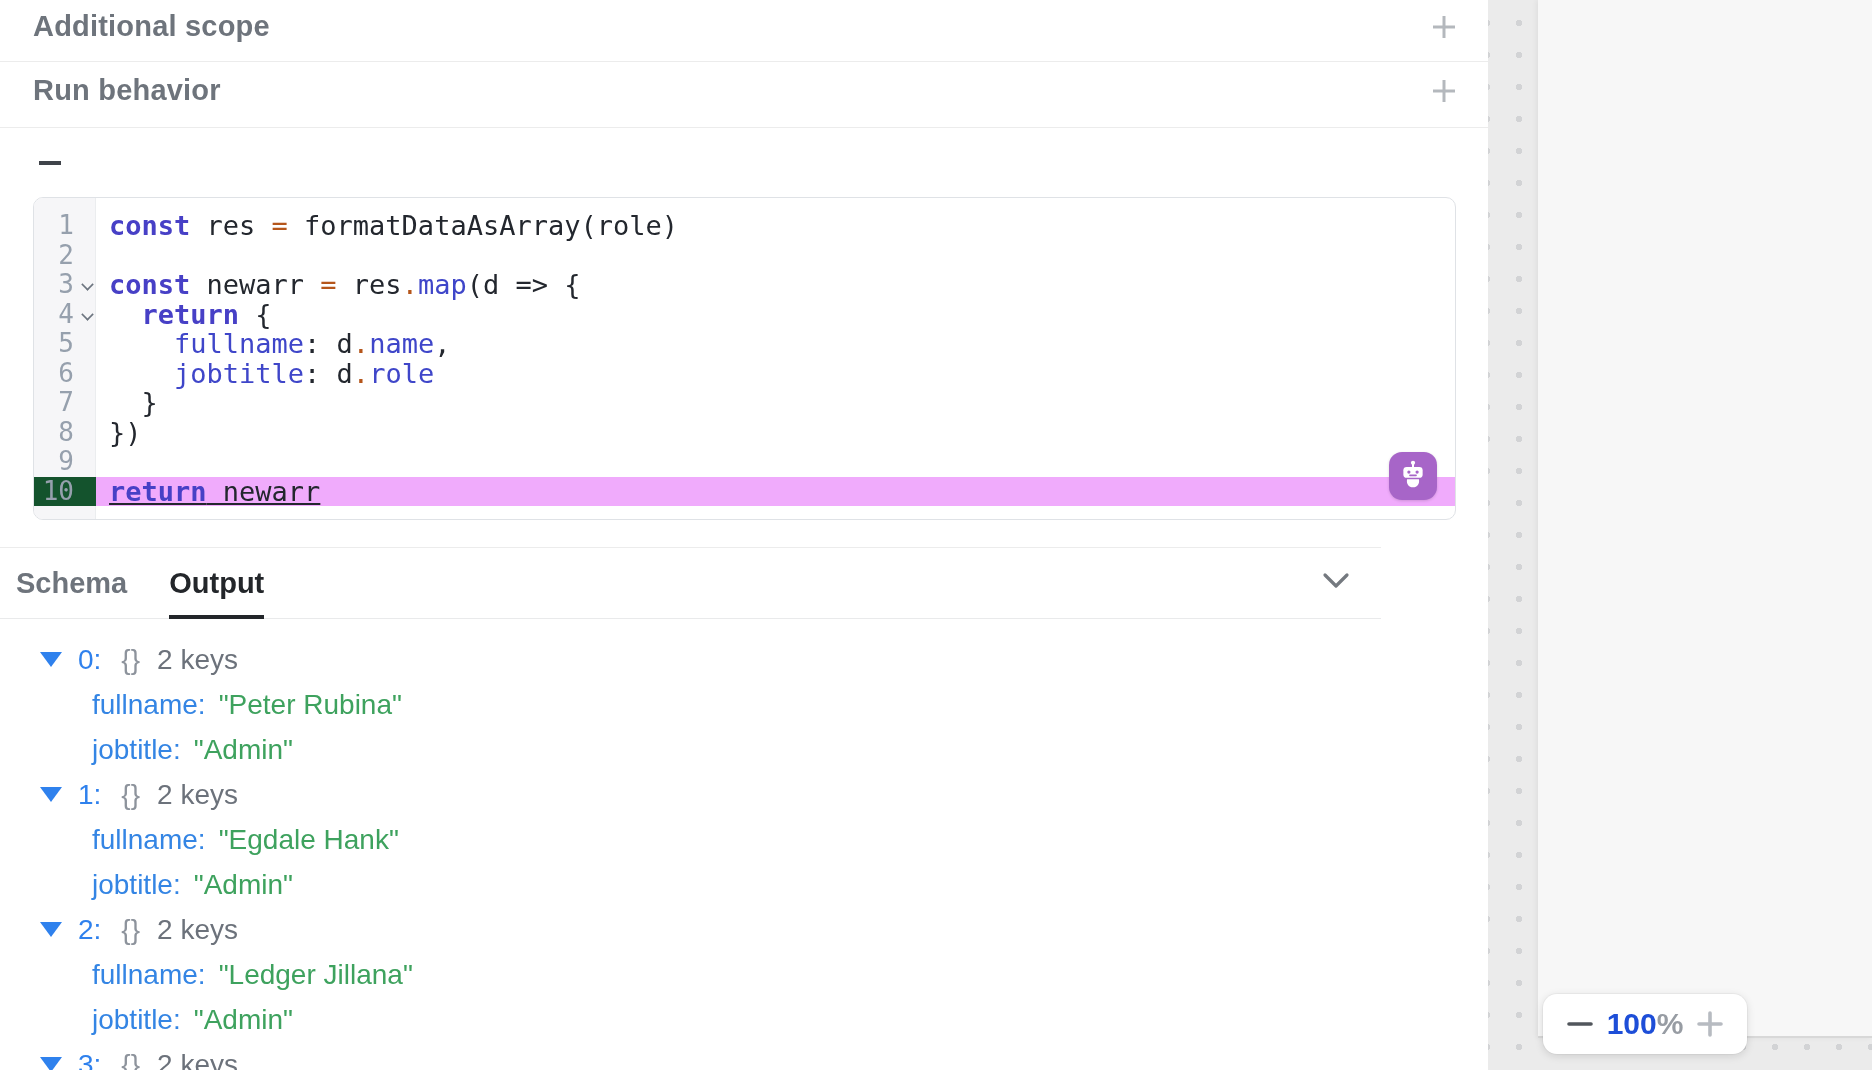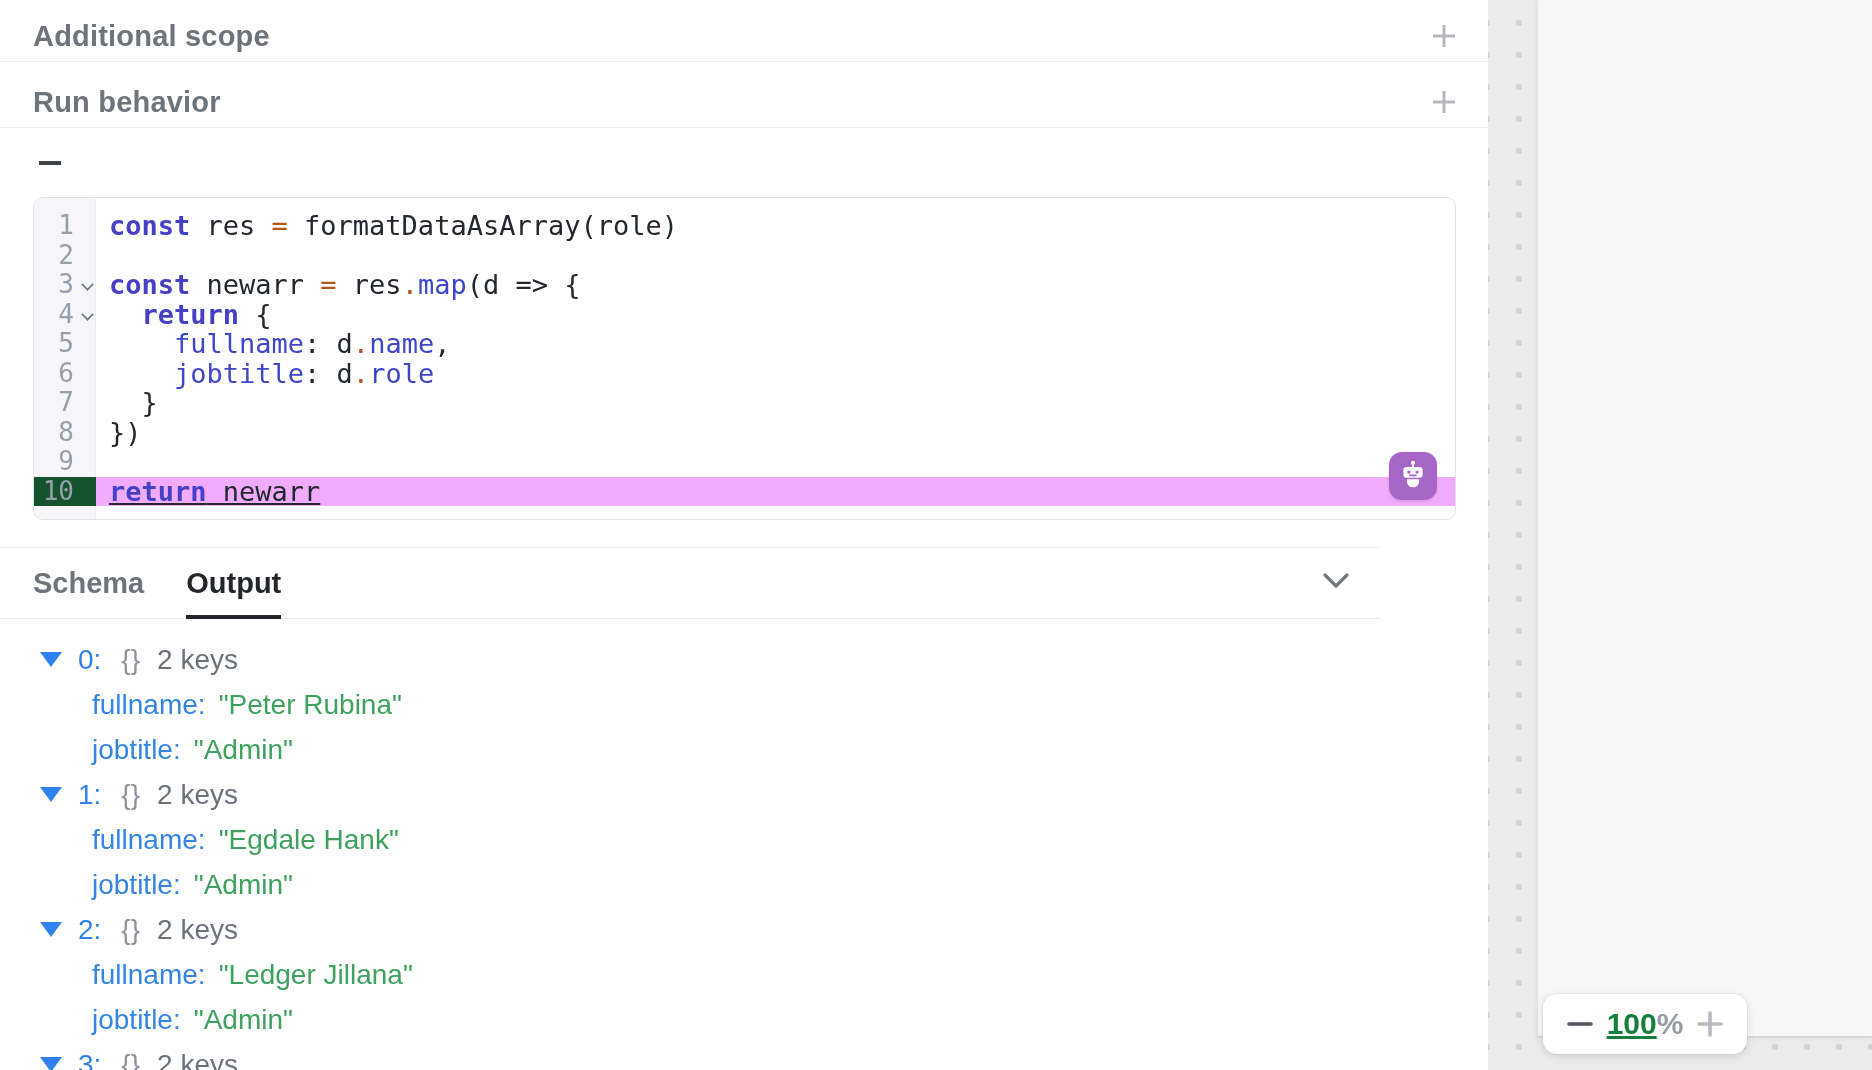--- a/index.html
+++ b/index.html
@@ -2,21 +2,21 @@
 <html><head>
 <meta charset="utf-8">
 <style>
   * { margin:0; padding:0; box-sizing:border-box; }
   html,body { width:1872px; height:1070px; overflow:hidden; background:#ffffff;
               font-family:"Liberation Sans", sans-serif; }
 
   
   .left-panel { position:absolute; left:0; top:0; width:1488px; height:1070px; background:#fff; }
 
-  .sec-row { display:flex; align-items:flex-end; justify-content:space-between;
+  .sec-row { display:flex; align-items:center; justify-content:space-between;
              padding:0 27px 8px 33px; border-bottom:1px solid #ececec; cursor:pointer; }
   .sec-row.r1 { height:62px; }
   .sec-row.r2 { height:66px; }
   .sec-head  { height:69px; display:flex; align-items:center; justify-content:space-between;
                padding:0 27px 0 33px; }
   .sec-label { font-size:29px; font-weight:600; color:#6e747c; letter-spacing:.2px; }
   .sec-label.dark { color:#24272b; font-weight:700; }
   .icon-btn { width:34px; height:34px; display:flex; align-items:center; justify-content:center; cursor:pointer; }
 
   
@@ -41,21 +41,21 @@
   .tok-op { color:#b5561b; }
   .tok-pl { color:#23272e; }
 
   .ai-badge { position:absolute; right:18px; top:254px; width:48px; height:48px;
               border-radius:13px; background:#a765c8; display:flex; align-items:center;
               justify-content:center; cursor:pointer; box-shadow:0 1px 3px rgba(0,0,0,.15); }
 
   
   .tabs-row { position:absolute; left:0; top:547px; width:1381px; height:72px;
               border-top:1px solid #ececec; border-bottom:1px solid #e9eaeb;
-              display:flex; align-items:center; padding-left:33px; background:#fff; }
+              display:flex; align-items:center; padding-left:16px; background:#fff; }
   .tab { font-size:29px; font-weight:600; color:#6e747c; margin-right:42px;
          height:100%; display:flex; align-items:center; position:relative; cursor:pointer; }
   .tab.active { color:#23262a; font-weight:700; }
   .tab.active::after { content:""; position:absolute; left:0; right:0; bottom:-1px;
                        height:4px; background:#23262a; }
   .tabs-chevron { position:absolute; right:30px; top:50%; transform:translateY(-50%); cursor:pointer; }
 
   
   .output-list { position:absolute; left:0; top:619px; width:1488px; bottom:0;
                  overflow:hidden; padding-top:18px; background:#fff; }
@@ -73,21 +73,21 @@
   
   .canvas { position:absolute; left:1488px; top:0; width:384px; height:1070px; background:#ebebeb;
             background-image:radial-gradient(circle, #d2d3d5 3px, rgba(0,0,0,0) 3.5px);
             background-size:32px 32px; background-position:15px 7px; }
   .app-frame { position:absolute; left:50px; top:0; width:334px; height:1038px; background:#f7f7f7;
                box-shadow:-2px 0 5px rgba(0,0,0,.05); border-bottom:2px solid #d8d8d8; }
   .zoom-pill { position:absolute; left:1543px; top:994px; width:204px; height:60px; background:#fff;
                border-radius:14px; box-shadow:0 2px 8px rgba(0,0,0,.13), 0 0 0 1px rgba(0,0,0,.03);
                display:flex; align-items:center; justify-content:space-between; padding:0 22px; }
   .zoom-label { font-size:30px; font-weight:600; }
-  .zoom-label .val { color:#15803d;text-decoration:underline; }
+  .zoom-label .val { color:#1d4ed8; }
   .zoom-label .pct { color:#979ca3; }
   .zbtn { display:flex; align-items:center; justify-content:center; cursor:pointer; width:30px; height:30px; }
 </style>
 </head>
 <body>
 
 <div class="left-panel">
 
   <div class="sec-row r1">
     <span class="sec-label">Additional scope</span>

